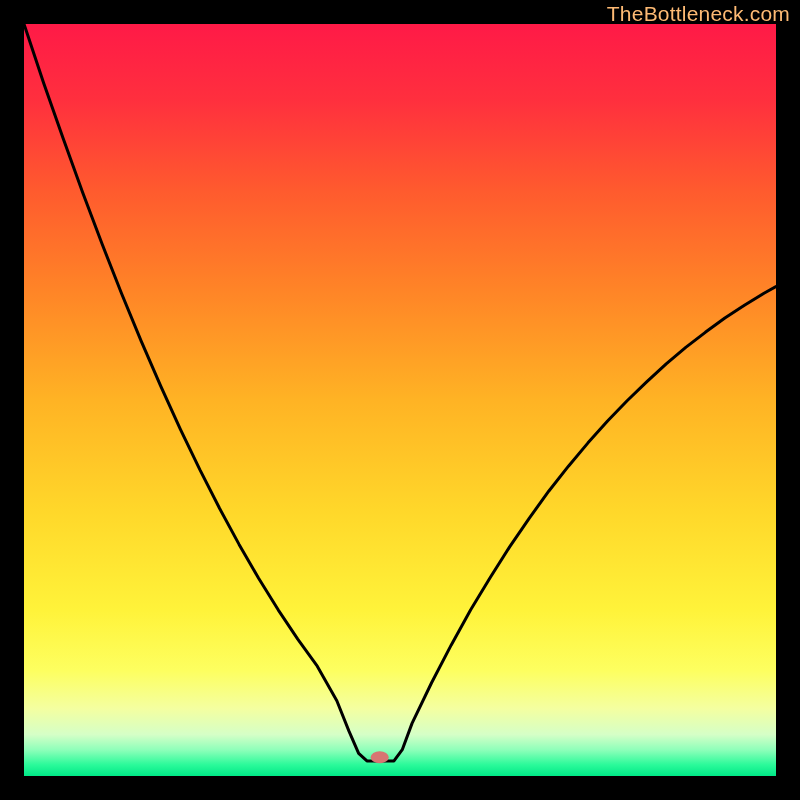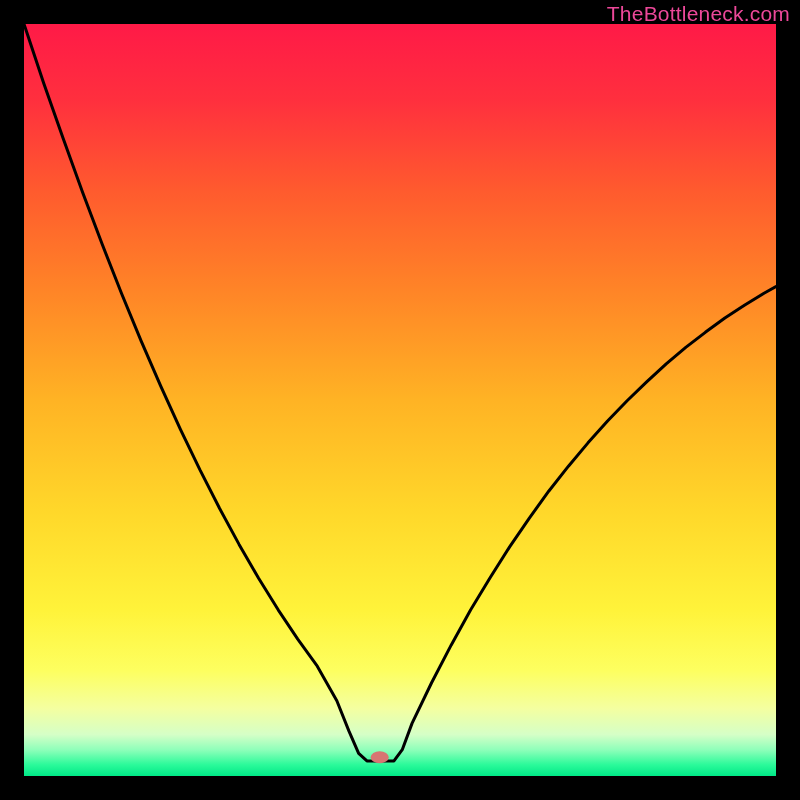--- a/index.html
+++ b/index.html
@@ -23,21 +23,21 @@
     position: absolute;
     left: 24px;
     top: 24px;
     width: 752px;
     height: 752px;
   }
   .watermark {
     position: absolute;
     top: 2px;
     right: 10px;
-    color: #ec4899;
+    color: #fdba74;
     font-size: 21px;
     font-weight: 500;
     letter-spacing: 0.2px;
     user-select: none;
   }
   svg {
     display: block;
   }
 </style>
 </head>

